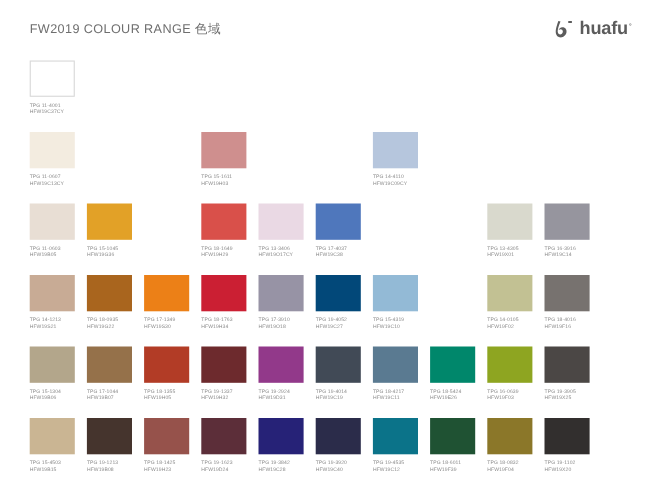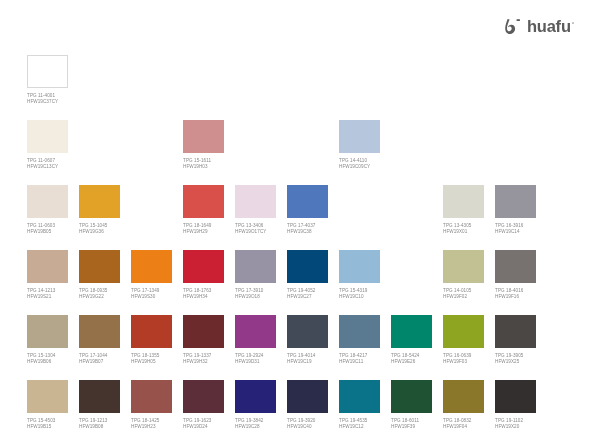--- a/index.html
+++ b/index.html
@@ -91,20 +91,21 @@
     white-space: nowrap;
   }
   .swatch-label .code-line {
     display: block;
   }
 </style>
 </head>
 <body>
 
 <div id="header">
+  <div id="page-title">FW2019 COLOUR RANGE 色域</div>
   <div id="brand-logo">
     <span class="mark">
       <svg width="19" height="17" viewBox="0 0 19 17" aria-hidden="true">
         <path d="M3.6 1.0 C3.6 1.0 2.0 5.4 1.4 8.6 C0.8 11.9 1.6 15.2 4.6 15.9 C7.8 16.6 10.6 14.2 11.0 11.4 C11.4 8.6 9.6 6.6 7.2 6.8 C5.4 6.9 4.2 8.1 3.9 9.2 C4.9 8.4 6.2 8.3 7.0 9.0 C8.0 9.9 7.9 11.6 6.8 12.6 C5.6 13.7 3.9 13.4 3.3 12.0 C2.6 10.4 3.3 7.4 4.3 4.7 C4.9 3.1 5.6 1.6 5.6 1.6 Z" fill="#5c5c5c"></path>
         <path d="M12.6 1.2 L15.9 1.2 L15.9 3.0 L12.6 3.0 Z" fill="#5c5c5c"></path>
       </svg>
     </span>
     <span class="wordmark"><span>huafu</span><span class="reg">°</span></span>
   </div>
 </div>

